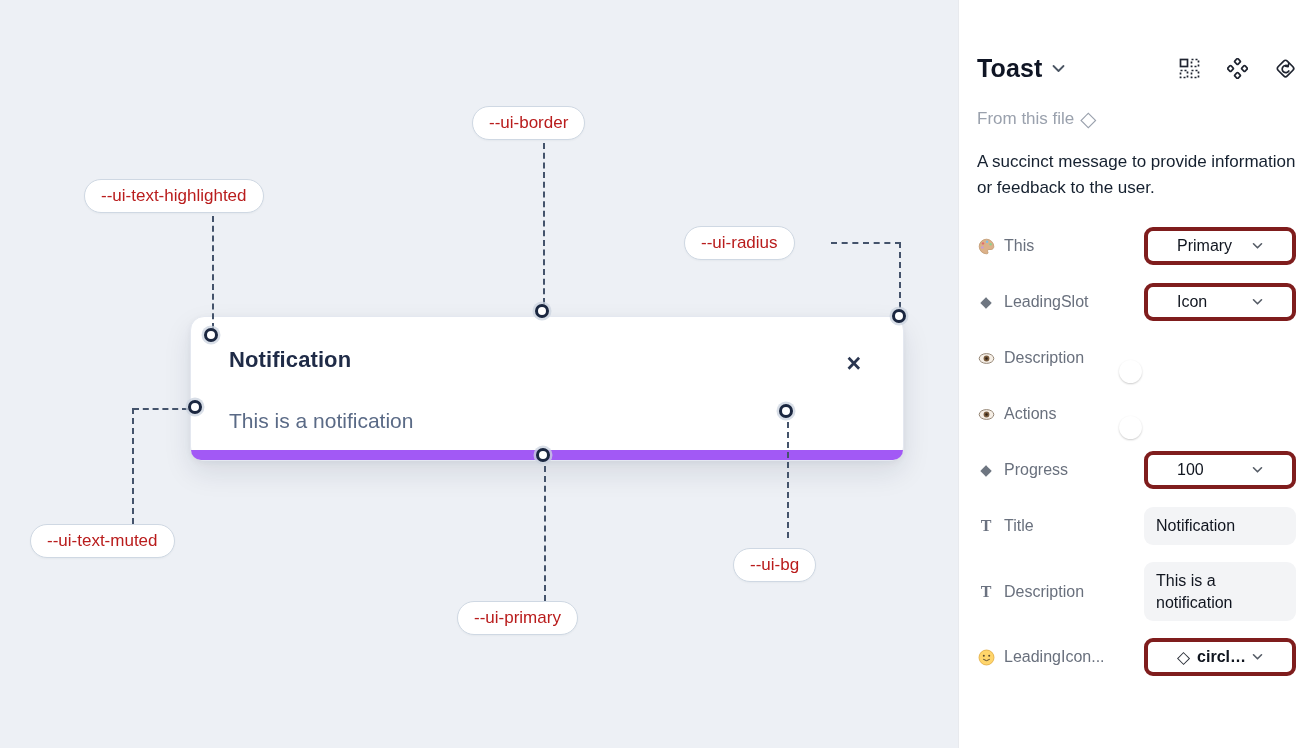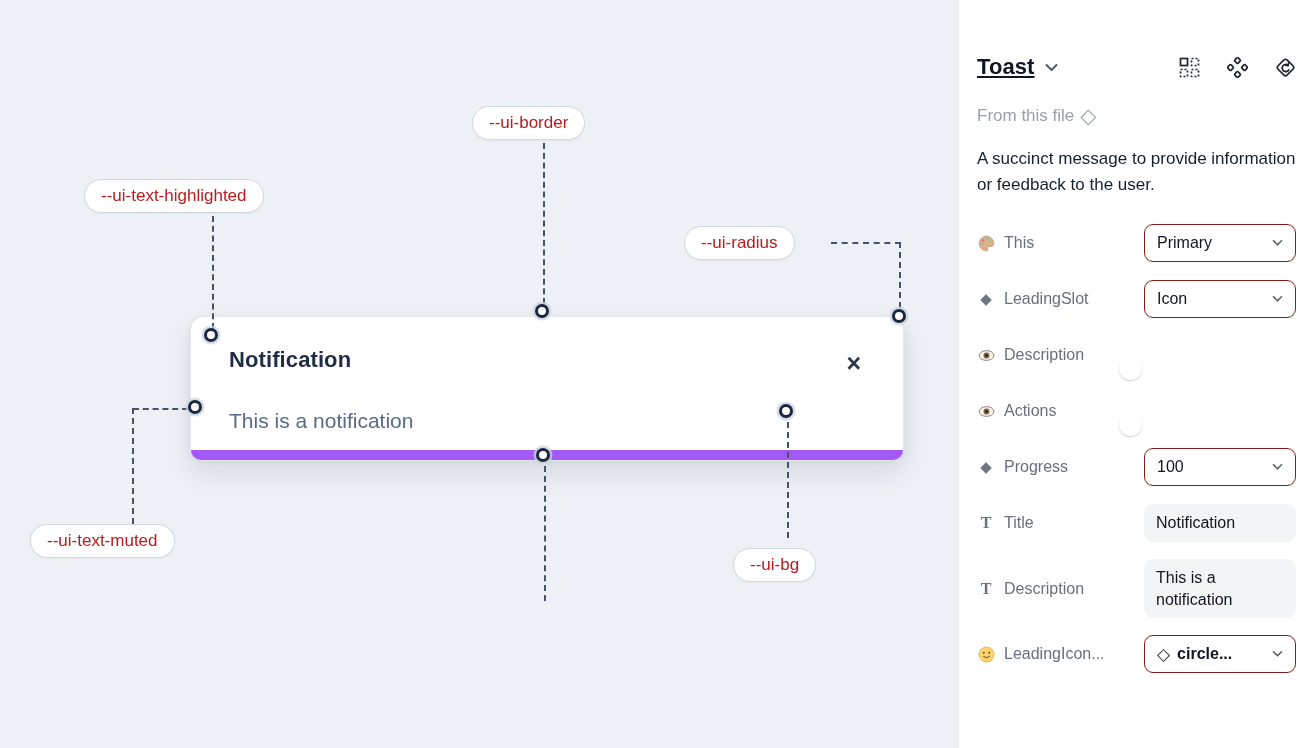--- a/index.html
+++ b/index.html
@@ -32,43 +32,43 @@
 
   .dot { position:absolute; z-index:5; width:14px; height:14px; background:#fff;
     border:3px solid #1b2740; border-radius:50%;
     box-shadow:0 0 0 2.5px rgba(203,211,223,.75); }
 
   
   .panel { position:absolute; left:958px; top:0; width:354px; height:748px;
     background:#fff; border-left:1px solid #e8eaee; padding:54px 16px 0 18px; }
 
   .panel-header { display:flex; align-items:center; }
-  .panel-title { font-size:22px; font-weight:700; color:#0f1524; letter-spacing:.1px;text-decoration:underline; }
+  .panel-title { font-size:25px; font-weight:700; color:#0f1524; letter-spacing:.1px; }
   .title-chevron { margin-left:10px; display:flex; cursor:pointer; }
   .header-icons { margin-left:auto; display:flex; gap:27px; align-items:center; }
   .hicon { width:21px; height:21px; display:flex; cursor:pointer; }
 
   .source-row { margin-top:25px; display:flex; align-items:center; gap:6px;
     font-size:17px; color:#9aa1ad; }
   .source-diamond { font-size:21px; line-height:1; color:#9aa1ad; }
 
   .panel-desc { margin-top:20px; font-size:17px; line-height:1.5; color:#15202f;
     max-width:332px; }
 
   .props { margin-top:26px; }
   .prow { display:flex; align-items:center; min-height:40px; margin-bottom:16px; }
   .prow-label { display:flex; align-items:center; gap:9px; font-size:16px; color:#69707d; }
   .picon { width:18px; height:18px; display:flex; align-items:center; justify-content:center; }
   .picon-diamond { color:#6e7681; font-size:15px; }
   .picon-T { font-family:"Liberation Serif","DejaVu Serif",serif; font-weight:700;
     font-size:16px; color:#6b7280; }
   .prow-control { margin-left:auto; width:152px; }
 
-  .dselect { height:38px; border:1px solid #7f1d1d; border-radius:9px; background:#fff;
-    display:flex; align-items:center; padding:0 12px; font-size:16px; color:#10151f;
+  .dselect { height:38px; border:4px solid #7f1d1d; border-radius:9px; background:#fff;
+    display:flex; align-items:center; padding:0 29px; font-size:16px; color:#10151f;
     cursor:pointer; }
   .dselect .sel-chevron { margin-left:auto; display:flex; }
   .dselect .sel-diamond { font-size:17px; color:#2a2f38; margin-right:7px; }
   .sel-value { white-space:nowrap; overflow:hidden; text-overflow:ellipsis; }
 
   .toggle { width:55px; height:27px; border-radius:14px; background:#219af2;
     position:relative; cursor:pointer; }
   .toggle .knob { position:absolute; top:2px; right:2px; width:23px; height:23px;
     border-radius:50%; background:#fff; box-shadow:0 1px 2px rgba(0,0,0,.2); }
 
@@ -90,20 +90,21 @@
     <div class="conn v" style="left:899px; top:242px; height:66px;"></div>
     <div class="conn h" style="left:133px; top:408px; width:55px;"></div>
     <div class="conn v" style="left:132px; top:408px; height:116px;"></div>
     <div class="conn v" style="left:787px; top:422px; height:116px;"></div>
     <div class="conn v" style="left:544px; top:466px; height:135px;"></div>
 
     <div class="pill" style="left:472px; top:106px;">--ui-border</div>
     <div class="pill" style="left:84px;  top:179px;">--ui-text-highlighted</div>
     <div class="pill" style="left:684px; top:226px;">--ui-radius</div>
     <div class="pill" style="left:30px;  top:524px;">--ui-text-muted</div>
+    <div class="pill" style="left:457px; top:601px;">--ui-primary</div>
     <div class="pill" style="left:733px; top:548px;">--ui-bg</div>
 
     <div class="toast-card">
       <div class="toast-title">Notification</div>
       <div class="toast-desc">This is a notification</div>
       <div class="toast-close">×</div>
       <div class="toast-progress"></div>
     </div>
 
     <div class="dot" style="left:204px; top:328px;"></div>

